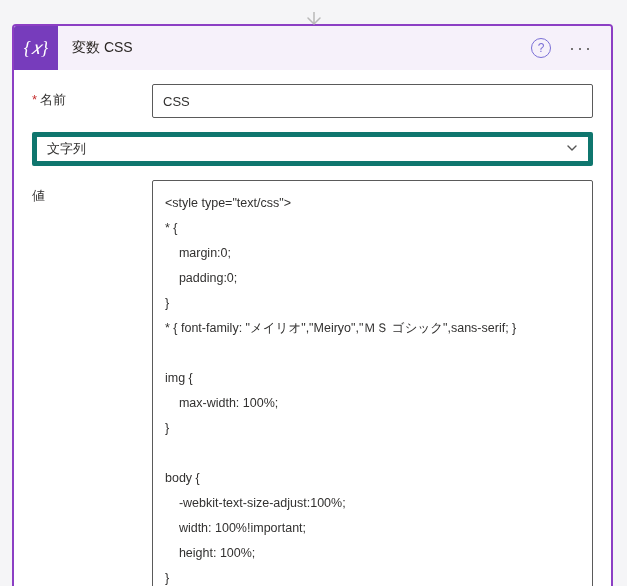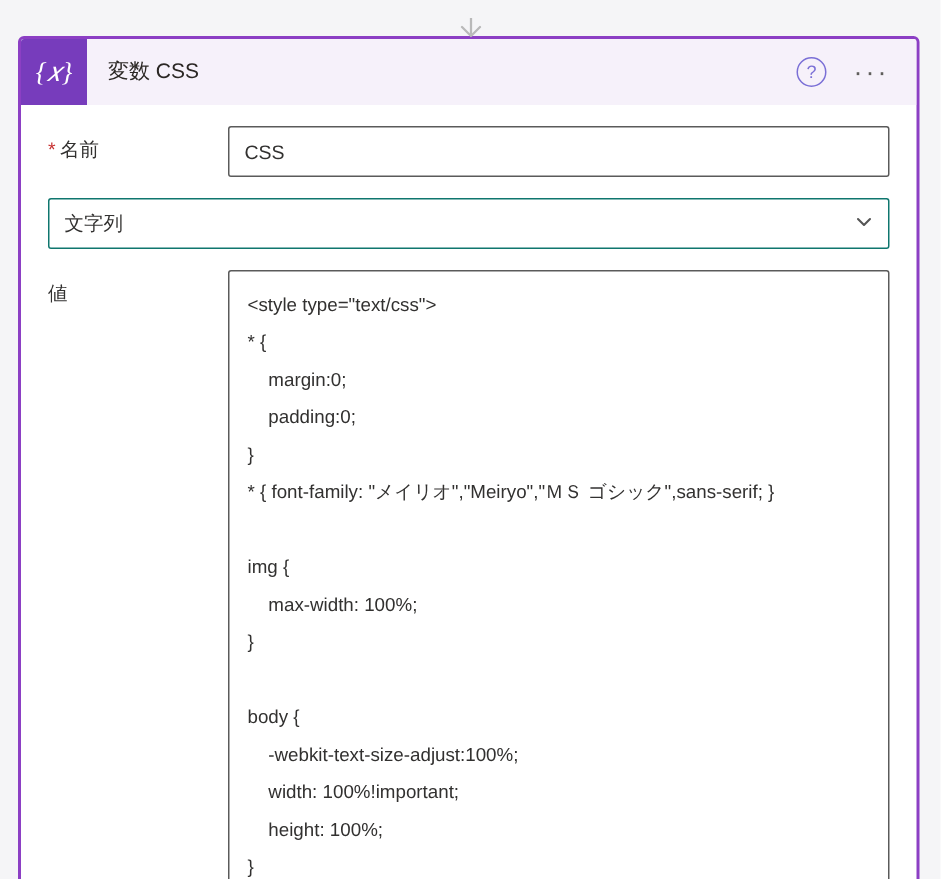--- a/index.html
+++ b/index.html
@@ -106,21 +106,21 @@
     padding: 12px 10px;
     font-size: 13px;
     font-family: inherit;
     color: #323130;
     background: #fff;
   }
   .select {
     width: 100%;
     box-sizing: border-box;
     height: 34px;
-    border: 1px solid #0f766e;
+    border: 5px solid #0f766e;
     border-radius: 2px;
     padding: 0 10px;
     display: flex;
     align-items: center;
     justify-content: space-between;
     background: #fff;
     cursor: pointer;
     font-size: 13px;
   }
   .chev {

